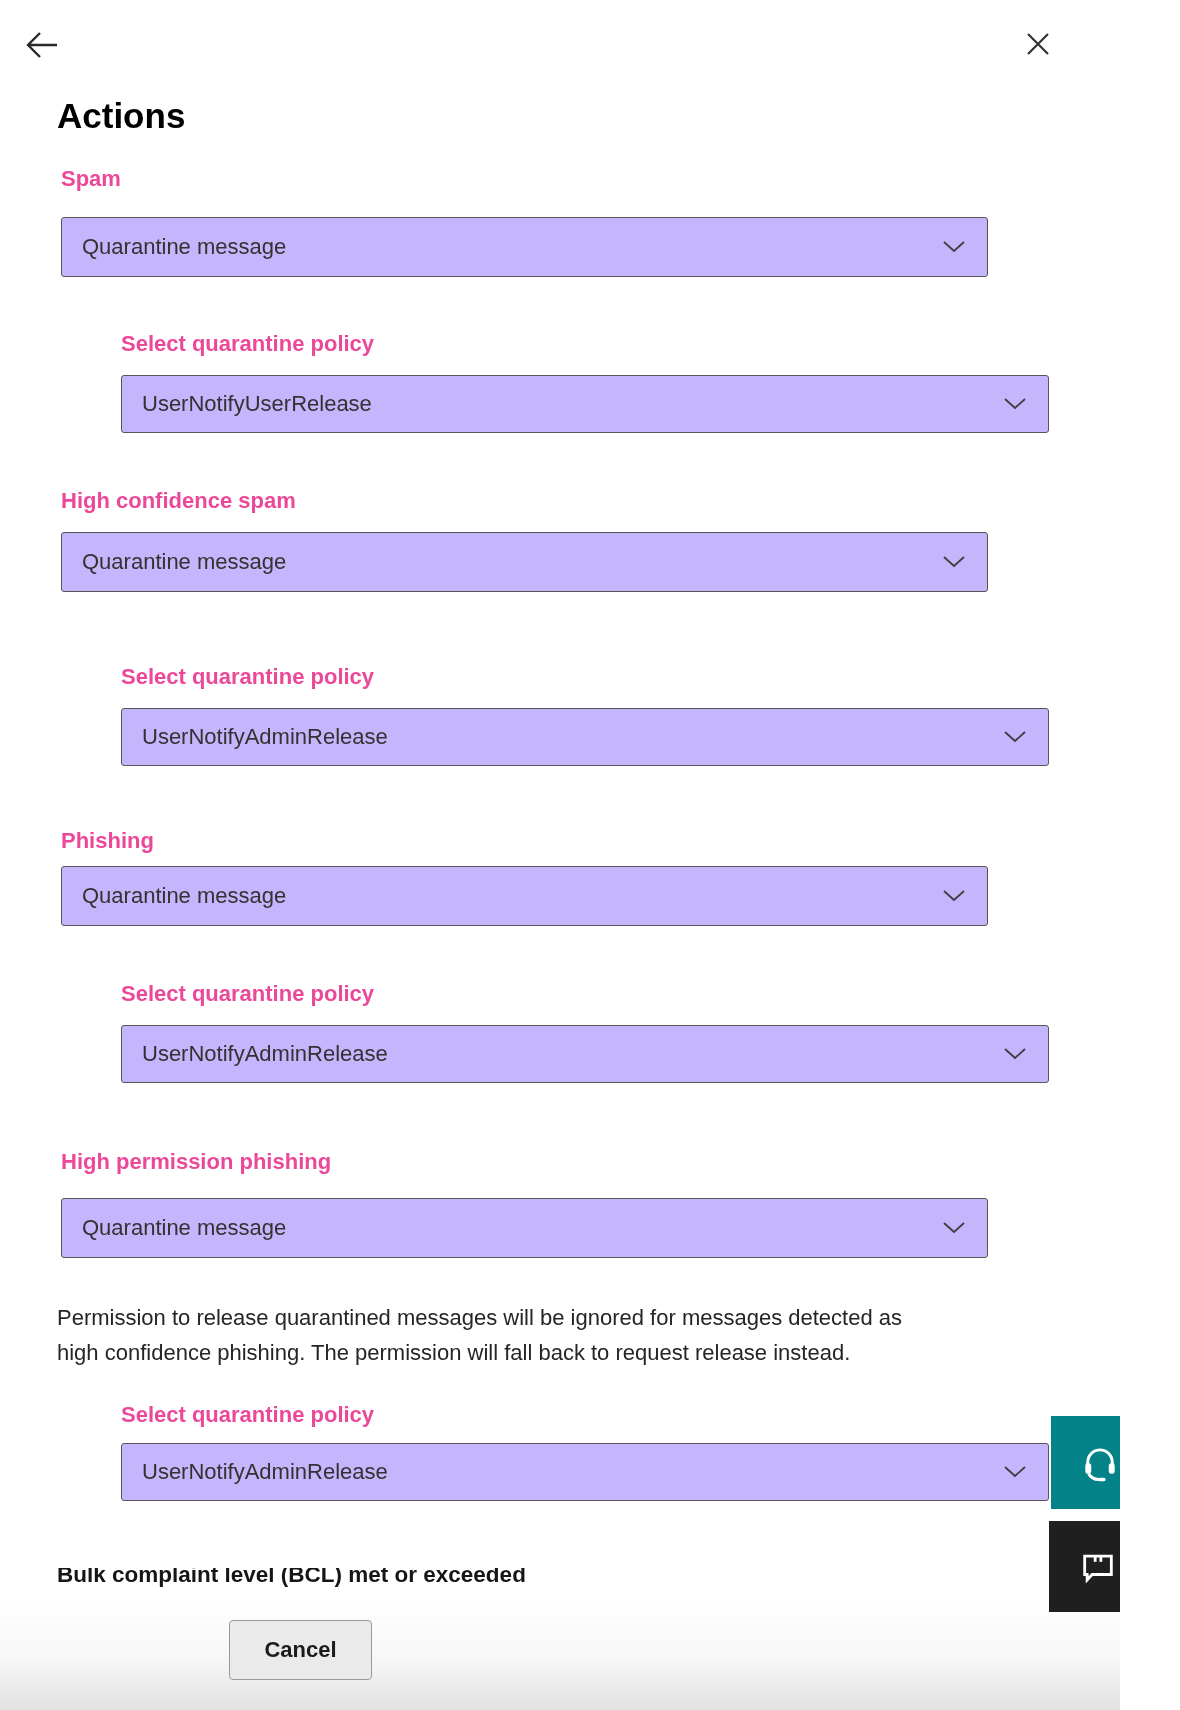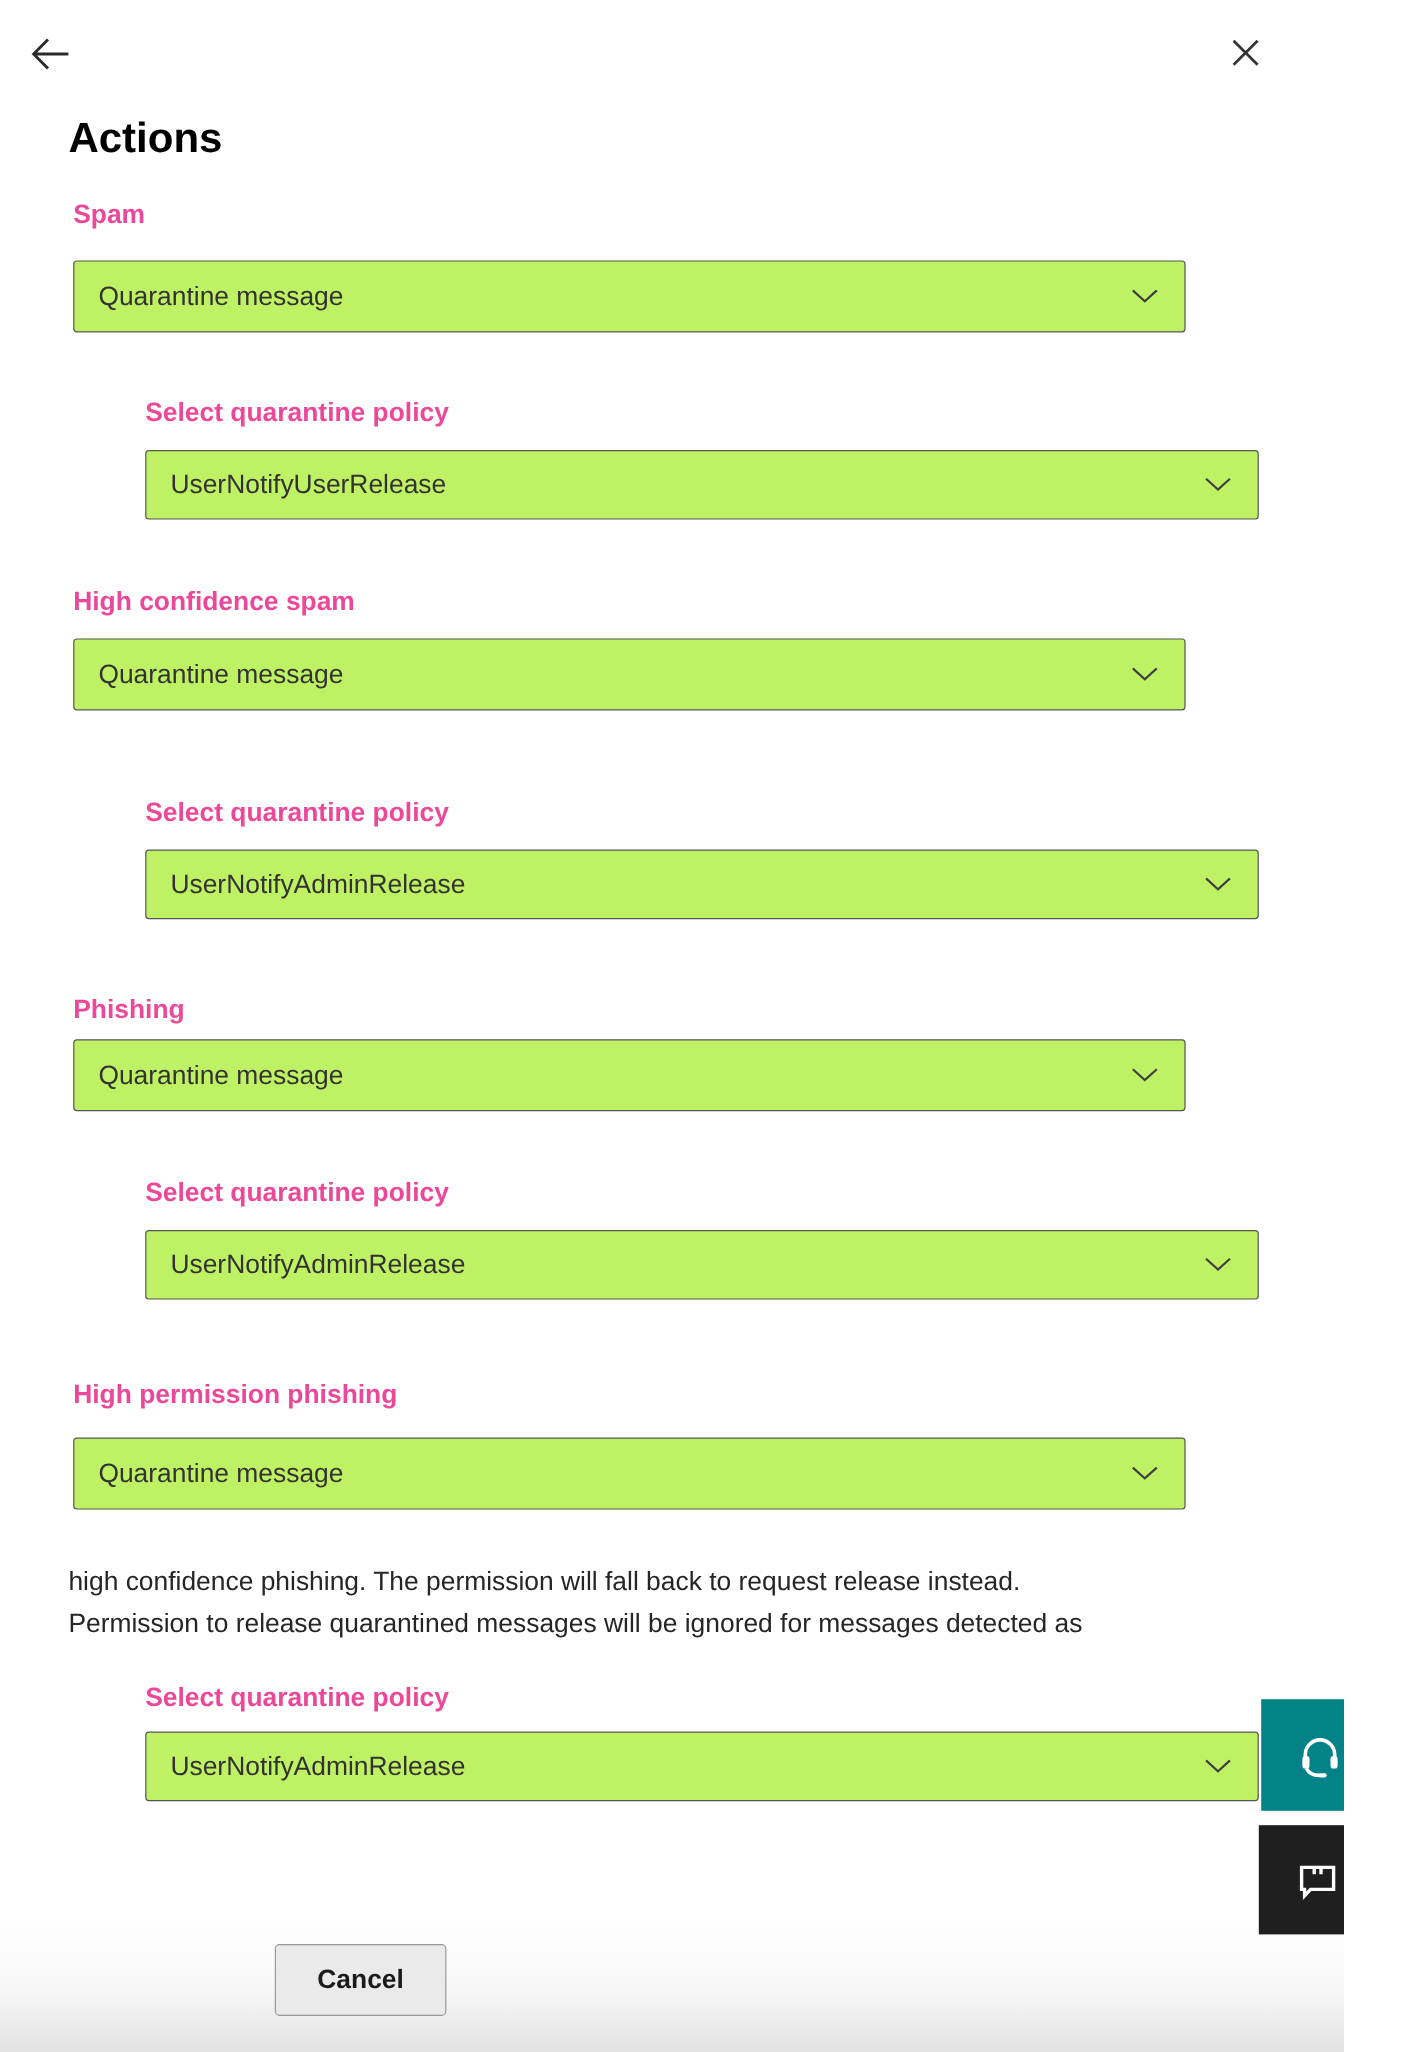--- a/index.html
+++ b/index.html
@@ -5,21 +5,21 @@
   html,body{margin:0;padding:0;background:#ffffff;}
   .canvas{
     position:relative;width:1120px;height:1710px;background:#ffffff;
     font-family:"Liberation Sans",sans-serif;color:#1b1a19;overflow:hidden;
   }
   .abs{position:absolute;}
   .icon-btn{background:none;border:none;padding:0;cursor:pointer;line-height:0;}
   .page-title{font-size:35px;font-weight:700;color:#000;letter-spacing:0;}
   .sec-label{font-size:22px;font-weight:600;color:#ec4899;white-space:nowrap;}
   .dd{
-    box-sizing:border-box;border:1px solid #575655;border-radius:3px;background:#bef264;
+    box-sizing:border-box;border:1px solid #575655;border-radius:3px;background:#c4b5fd;
     display:flex;align-items:center;justify-content:space-between;
     padding:0 22px 0 20px;cursor:pointer;
   }
   .dd-text{font-size:22px;color:#333231;white-space:nowrap;}
   .note-line{font-size:22px;color:#262524;line-height:35px;white-space:nowrap;}
   .clip-box{overflow:hidden;height:29px;}
   .clip-box .sec-label{display:block;margin-top:-6px;font-size:22.5px;color:#171615;}
   .btn{
     box-sizing:border-box;border:none;border-radius:4px;font-family:"Liberation Sans",sans-serif;
     font-size:22px;font-weight:600;cursor:pointer;display:flex;align-items:center;justify-content:center;
@@ -102,31 +102,34 @@
   </div>
 
   <div class="sec-label abs" style="left:61px;top:1149px;">High permission phishing</div>
   <div class="dd abs" style="left:61px;top:1198px;width:927px;height:60px;" role="combobox">
     <span class="dd-text">Quarantine message</span>
     <svg width="22" height="12" viewBox="0 0 22 12">
         <path d="M1 1 L11 10 L21 1" fill="none" stroke="#3f3f3f" stroke-width="1.8"></path>
       </svg>
   </div>
   <div class="abs" style="left:57px;top:1300px;">
+    <div class="note-line">Permission to release quarantined messages will be ignored for messages detected as</div>
     <div class="note-line">high confidence phishing. The permission will fall back to request release instead.</div>
-    <div class="note-line">Permission to release quarantined messages will be ignored for messages detected as</div>
   </div>
   <div class="sec-label abs" style="left:121px;top:1402px;">Select quarantine policy</div>
   <div class="dd abs" style="left:121px;top:1443px;width:928px;height:58px;" role="combobox">
     <span class="dd-text">UserNotifyAdminRelease</span>
     <svg width="22" height="12" viewBox="0 0 22 12">
         <path d="M1 1 L11 10 L21 1" fill="none" stroke="#3f3f3f" stroke-width="1.8"></path>
       </svg>
   </div>
 
+  <div class="clip-box abs" style="left:57px;top:1568px;width:640px;">
+    <span class="sec-label">Bulk complaint level (BCL) met or exceeded</span>
+  </div>
 
   <div class="footer-grad abs" style="left:0;top:1598px;width:1180px;height:112px;"></div>
 
   <button class="btn btn-secondary abs" style="left:229px;top:1620px;width:143px;height:60px;">Cancel</button>
 
   <button class="widget widget-help abs" style="left:1051px;top:1416px;width:97px;height:93px;">
     <svg width="42" height="42" viewBox="0 0 24 24">
       <path d="M5 14 v-2.5 a7 7 0 0 1 14 0 V14" fill="none" stroke="#ffffff" stroke-width="1.7"></path>
       <rect x="3.6" y="12.2" width="3.4" height="6" rx="1.4" fill="#ffffff"></rect>
       <rect x="17" y="12.2" width="3.4" height="6" rx="1.4" fill="#ffffff"></rect>

